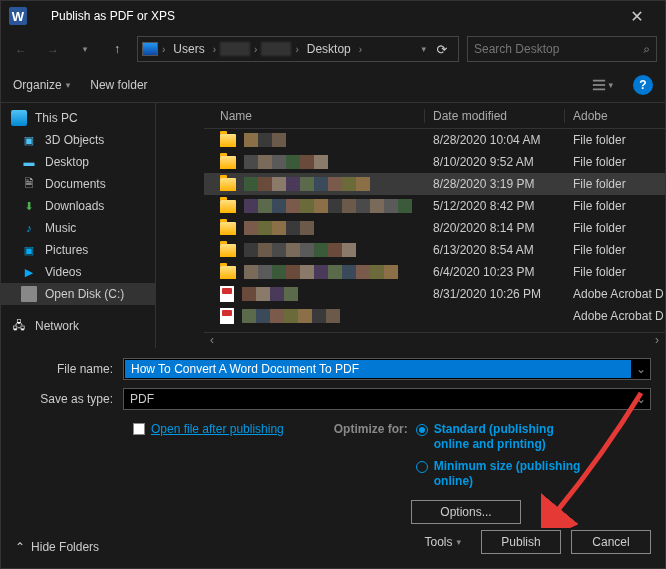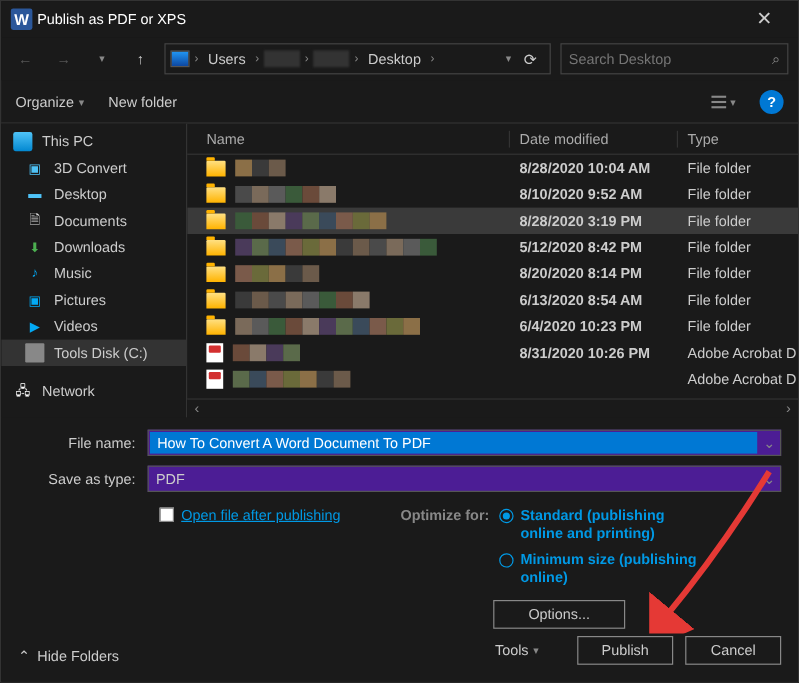--- a/index.html
+++ b/index.html
@@ -1,20 +1,20 @@
 <!DOCTYPE html>
 <html><head>
 <meta charset="utf-8">
 <style>
 * { margin: 0; padding: 0; box-sizing: border-box; font-family: 'Segoe UI', Tahoma, sans-serif; }
 body { background: #1a1a1a; width: 666px; height: 569px; overflow: hidden; color: #ccc; font-size: 12px; }
 .window { width: 666px; height: 569px; background: #1a1a1a; display: flex; flex-direction: column; border: 1px solid #333; }
 .titlebar { height: 30px; display: flex; align-items: center; padding: 0 8px; background: #1a1a1a; }
 .titlebar .app-icon { width: 18px; height: 18px; background: #2b579a; display: flex; align-items: center; justify-content: center; color: #fff; font-weight: bold; font-size: 13px; border-radius: 2px; }
-.titlebar .title { margin-left: 4px; flex: 1; font-size: 12px; color: #fff; }
+.titlebar .title { margin-left: 24px; flex: 1; font-size: 12px; color: #fff; }
 .titlebar .close { width: 40px; text-align: center; font-size: 16px; cursor: pointer; }
 .navbar { height: 36px; display: flex; align-items: center; padding: 0 8px; gap: 8px; background: #1a1a1a; }
 .nav-btn { width: 24px; height: 24px; display: flex; align-items: center; justify-content: center; cursor: pointer; color: #ccc; }
 .nav-btn.disabled { color: #555; cursor: default; }
 .breadcrumb { flex: 1; height: 26px; border: 1px solid #444; background: #1a1a1a; display: flex; align-items: center; padding: 0 4px; gap: 4px; }
 .bc-icon { width: 16px; height: 14px; background: linear-gradient(180deg,#2196f3,#0d47a1); border: 1px solid #555; }
 .bc-sep { color: #888; font-size: 10px; }
 .bc-item { color: #ccc; padding: 0 4px; cursor: pointer; }
 .bc-blur { width: 30px; height: 14px; background: #333; filter: blur(1px); }
 .searchbox { width: 190px; height: 26px; border: 1px solid #444; background: #1a1a1a; display: flex; align-items: center; padding: 0 6px; gap: 6px; }
@@ -26,60 +26,60 @@
 .help-btn { width: 20px; height: 20px; border-radius: 50%; background: #0078d4; color: #fff; display: flex; align-items: center; justify-content: center; font-size: 12px; font-weight: bold; cursor: pointer; }
 .main { flex: 1; display: flex; min-height: 0; justify-content: center; }
 .sidebar { width: 155px; background: #1a1a1a; overflow-y: auto; padding: 4px 0; border-right: 1px solid #333;}
 .sb-item { display: flex; align-items: center; gap: 8px; padding: 3px 8px 3px 20px; cursor: pointer; color: #ccc; }
 .sb-item.l1 { padding-left: 10px; font-weight: 400; }
 .sb-item.selected { background: #333; }
 .sb-icon { width: 16px; height: 16px; display: flex; align-items: center; justify-content: center; font-size: 11px; }
 .ic-pc{background:linear-gradient(#4fc3f7,#0288d1);border-radius:2px;}
 .ic-hdd{background:#888;border-radius:1px;}
 .ic-net{color:#fff;}
-.filearea { flex: 1; display: flex; flex-direction: column; min-width: 0; }
+.filearea { flex: 1; display: flex; flex-direction: column; min-width: 0; margin-left: 48px; }
 .columns { display: flex; height: 26px; border-bottom: 1px solid #333; align-items: center; color: #aaa; }
 .col-name { flex: 1; padding-left: 16px; border-right: 1px solid #333; }
 .col-date { width: 140px; padding-left: 8px; border-right: 1px solid #333; }
 .col-type { width: 100px; padding-left: 8px; }
 .filelist { flex: 1; overflow: auto; }
 .file-row { display: flex; height: 22px; align-items: center; cursor: pointer; }
 .file-row.selected { background: #3a3a3a; }
 .file-row .fname { flex: 1; padding-left: 16px; display: flex; align-items: center; gap: 8px; }
-.file-row .fdate { width: 140px; padding-left: 8px; color: #ccc; font-weight: bold; }
+.file-row .fdate { width: 140px; padding-left: 8px; color: #ccc; }
 .file-row .ftype { width: 100px; padding-left: 8px; color: #ccc; white-space: nowrap; overflow: hidden; }
 .folder-icon { width: 16px; height: 13px; background: linear-gradient(#ffe082,#ffb300); border-radius: 1px 1px 0 0; position: relative; }
 .folder-icon::before { content: ''; position: absolute; top: -3px; left: 0; width: 7px; height: 3px; background: #ffb300; border-radius: 1px 1px 0 0; }
 .pdf-icon { width: 14px; height: 16px; background: #fff; position: relative; }
 .pdf-icon::after { content: ''; position: absolute; left: 2px; top: 2px; width: 10px; height: 6px; background: #d32f2f; border-radius: 1px; }
 .blur-strip { display: flex; gap: 0; }
 .blur-strip span { width: 14px; height: 14px; }
 .hscroll { height: 16px; background: #1a1a1a; border-top: 1px solid #333; display: flex; align-items: center; }
 .hscroll .arrow { width: 16px; text-align: center; color: #888; cursor: pointer; }
 .hscroll .track { flex: 1; height: 12px; }
 .bottom { padding: 10px 14px 14px 14px; background: #1a1a1a; }
 .form-row { display: flex; align-items: center; margin-bottom: 8px; }
 .form-row label { width: 108px; text-align: right; padding-right: 10px; color: #ccc; }
-.form-row .inputwrap { flex: 1; height: 22px; border: 1px solid #555; background: #4c1d95; display: flex; align-items: center; }
+.form-row .inputwrap { flex: 1; height: 22px; border: 1px solid #555; background: #000000; display: flex; align-items: center; }
 .form-row input { flex: 1; background: #0078d4; color: #fff; border: none; padding: 2px 6px; font-size: 12px; outline: none; height: 18px; margin: 1px; }
 .form-row .select { flex: 1; padding: 0 6px; color: #ccc; }
 .form-row .dd { width: 18px; text-align: center; color: #888; cursor: pointer; }
 .options-area { display: flex; padding: 4px 0 10px 118px; gap: 50px; align-items: flex-start; }
 .checkbox-row { display: flex; align-items: center; gap: 6px; color: #0099e5; cursor: pointer; text-decoration: underline; }
 .checkbox-row .cb { width: 12px; height: 12px; border: 1px solid #888; background: #fff; }
 .optimize { display: flex; gap: 8px; font-weight: bold; }
 .optimize .optlabel { color: #888; }
 .radios { display: flex; flex-direction: column; gap: 6px; }
 .radio-row { display: flex; align-items: flex-start; gap: 6px; cursor: pointer; }
 .radio-row .rb { width: 12px; height: 12px; border: 1px solid #0099e5; border-radius: 50%; margin-top: 2px; position: relative; flex-shrink: 0; }
 .radio-row .rb.checked::after { content: ''; position: absolute; left: 2px; top: 2px; width: 6px; height: 6px; background: #0099e5; border-radius: 50%; }
 .radio-row .rlabel { color: #0099e5; max-width: 150px; line-height: 1.3; }
 .btn-row { display: flex; justify-content: flex-end; align-items: center; gap: 10px; margin-top: 6px; }
 .btn { min-width: 80px; height: 24px; border: 1px solid #888; background: #1a1a1a; color: #ccc; display: flex; align-items: center; justify-content: center; cursor: pointer; padding: 0 0; }
-.tools { display: flex; align-items: center; gap: 4px; color: #ccc; cursor: pointer; margin-right: 22px; }
+.tools { display: flex; align-items: center; gap: 4px; color: #ccc; cursor: pointer; margin-right: 10px; }
 .hide-folders { position: absolute; left: 14px; bottom: 14px; display: flex; align-items: center; gap: 6px; color: #ccc; cursor: pointer; }
 .arrow-overlay { position: absolute; pointer-events: none; }
 svg.icon { width: 14px; height: 14px; }
 .caret{font-size:9px;color:#888;}
 </style>
 </head>
 <body>
 
 <div class="window">
 
@@ -136,21 +136,21 @@
   </div>
 
   <div class="main">
     <div class="sidebar">
       <div class="sb-item l1">
           <span class="sb-icon ic-pc"></span>
           <span>This PC</span>
         </div>
       <div class="sb-item">
           <span class="sb-icon" style="color:#4fc3f7;">▣</span>
-          <span>3D Convert</span>
+          <span>3D Objects</span>
         </div>
       <div class="sb-item">
           <span class="sb-icon" style="color:#4fc3f7;">▬</span>
           <span>Desktop</span>
         </div>
       <div class="sb-item">
           <span class="sb-icon" style="color:#ddd;">🗎</span>
           <span>Documents</span>
         </div>
       <div class="sb-item">
@@ -164,34 +164,34 @@
       <div class="sb-item">
           <span class="sb-icon" style="color:#03a9f4;">▣</span>
           <span>Pictures</span>
         </div>
       <div class="sb-item">
           <span class="sb-icon" style="color:#03a9f4;">▶</span>
           <span>Videos</span>
         </div>
       <div class="sb-item selected">
           <span class="sb-icon ic-hdd"></span>
-          <span>Tools Disk (C:)</span>
+          <span>Open Disk (C:)</span>
         </div>
       <div style="height:10px;"></div>
       <div class="sb-item l1">
           <span class="sb-icon ic-net">🖧</span>
           <span>Network</span>
         </div>
     </div>
 
     <div class="filearea">
       <div class="columns">
         <div class="col-name">Name</div>
         <div class="col-date">Date modified</div>
-        <div class="col-type">Type</div>
+        <div class="col-type">Adobe</div>
       </div>
       <div class="filelist" id="filelist">
           <div class="file-row">
             <div class="fname">
               <div class="folder-icon"></div>
               <div class="blur-strip">
                 <span style="background: rgb(139, 111, 71);"></span>
                 <span style="background: rgb(58, 58, 58);"></span>
                 <span style="background: rgb(107, 90, 74);"></span>
               </div>

